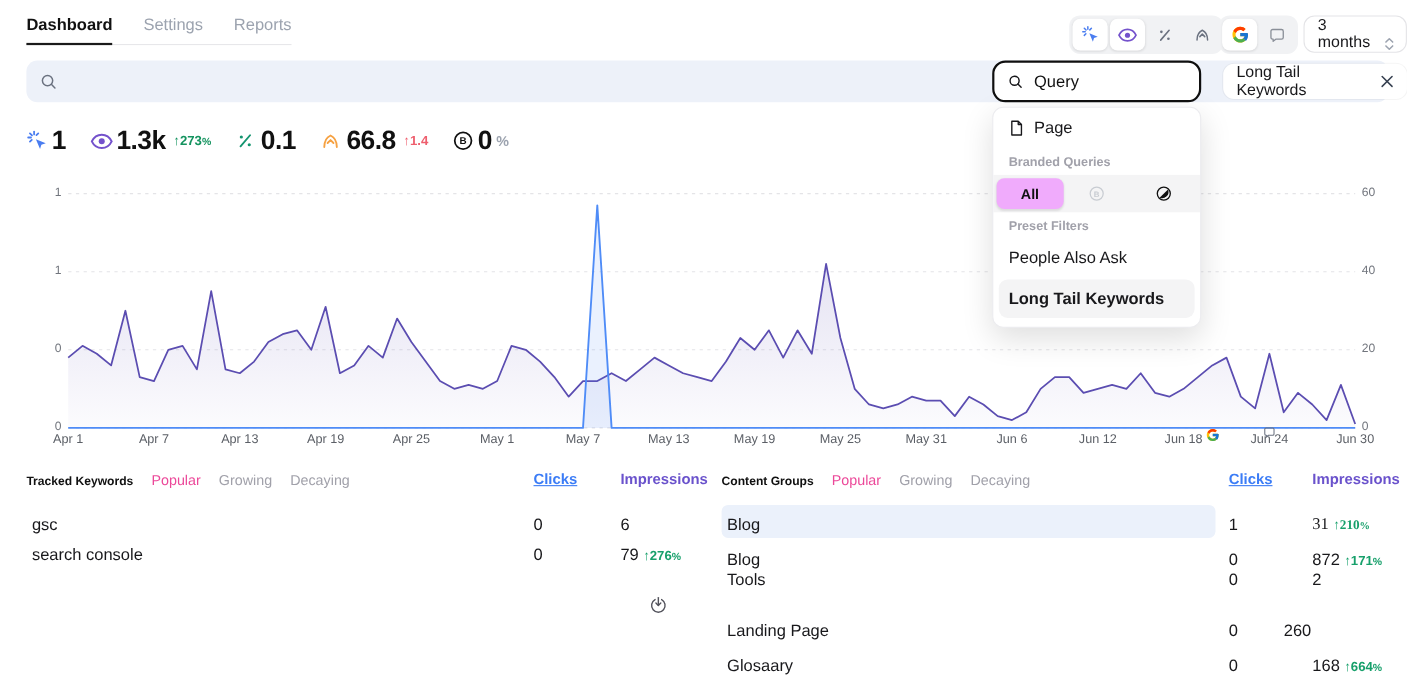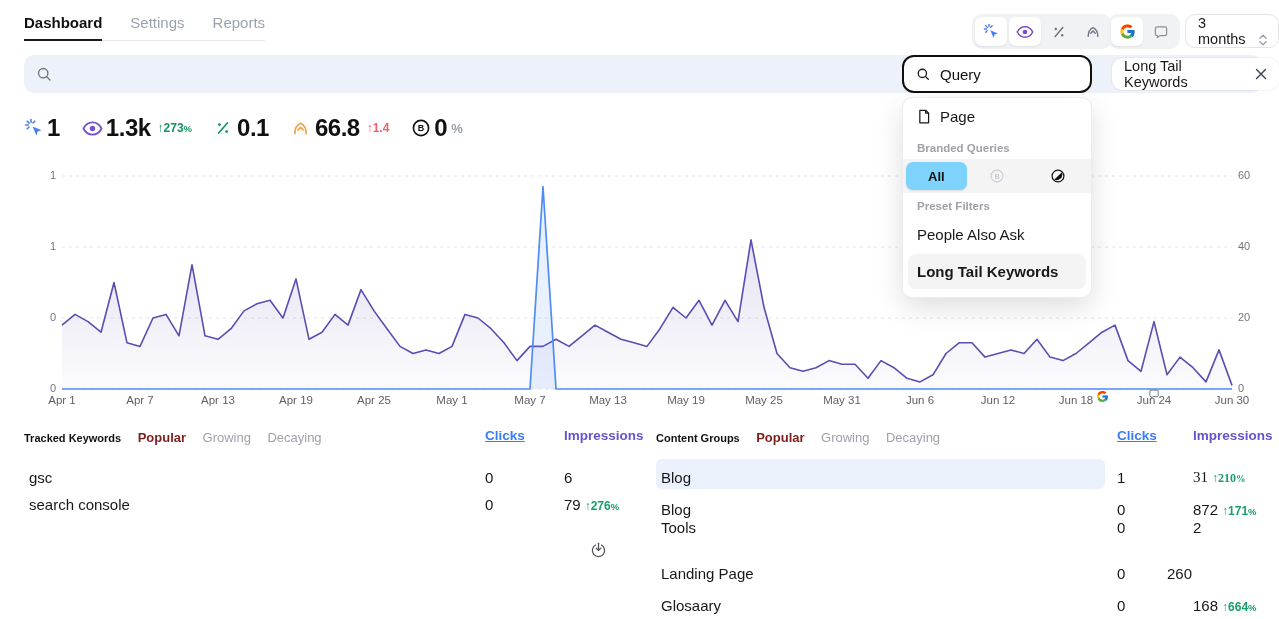--- a/index.html
+++ b/index.html
@@ -26,42 +26,42 @@
   .chip { left:1112px; top:58px; height:32px; background:#fff; border-radius:10px; display:flex; align-items:center; gap:10px; padding:0 12px; font-size:14.5px; box-shadow:0 0 0 1px rgba(0,0,0,.04); }
   .chip .x { cursor:pointer; display:flex; }
 
   
   .query-input { left:902px; top:55px; width:190px; height:38px; background:#fff; border:2px solid #0f0f0f; border-radius:12px; display:flex; align-items:center; gap:9px; padding-left:12px; font-size:15px; color:#111; z-index:30; }
   .dd-panel { left:902px; top:97px; width:190px; background:#fff; border:1px solid #ececef; border-radius:10px; box-shadow:0 10px 28px rgba(0,0,0,.13); z-index:29; padding-bottom:6px; }
   .dd-item { display:flex; align-items:center; gap:9px; padding:10px 14px; font-size:15px; cursor:pointer; }
   .dd-label { font-size:11.5px; color:#a1a1aa; font-weight:600; padding:7px 14px 5px; }
   .seg { background:#f4f4f5; height:34px; display:flex; align-items:stretch; padding:3px; }
   .seg-cell { flex:1; display:flex; align-items:center; justify-content:center; font-size:13px; color:#71717a; cursor:pointer; border-radius:7px; }
-  .seg-cell.on { background:#7dd3fc; box-shadow:0 1px 2px rgba(0,0,0,.1); color:#111; font-weight:600; }
+  .seg-cell.on { background:#f0abfc; box-shadow:0 1px 2px rgba(0,0,0,.1); color:#111; font-weight:600; }
   .dd-preset { font-size:15px; padding:9px 14px; cursor:pointer; }
   .dd-preset.sel { font-weight:700; background:#f4f4f5; border-radius:8px; margin:2px 5px 2px 5px; padding:9px 9px; }
 
   
   .metrics { left:24px; top:114px; display:flex; align-items:center; gap:22px; }
   .metric { display:flex; align-items:center; gap:3px; }
   .metric .val { font-size:24px; font-weight:700; letter-spacing:-0.5px; color:#111; }
   .metric .delta { font-size:12px; font-weight:700; margin-left:4px; display:flex; align-items:baseline; }
   .metric .delta .pc { font-size:9.5px; }
   .metric .suffix { font-size:13px; color:#9ca3af; font-weight:600; margin-left:1px; }
 
   
   #chart { left:0; top:158px; width:1279px; height:260px; }
   .grid { stroke:#e4e4e7; stroke-dasharray:3 4; stroke-width:1; }
   .ytick { position:absolute; font-size:11px; color:#71757d; }
   .xtick { position:absolute; font-size:11.5px; color:#5b5f66; width:56px; text-align:center; }
 
   
   .panel-title { font-size:11px; font-weight:700; color:#111; }
   .ptab { font-size:13px; color:#a1a1aa; margin-left:12px; cursor:pointer; }
-  .ptab.active { color:#7f1d1d; font-weight:700; }
+  .ptab.active { color:#ec4899; font-weight:400; }
   .colhead { position:absolute; top:0; font-size:13.5px; font-weight:600; }
   .colhead.clicks { color:#3b7cf6; text-decoration:underline; cursor:pointer; }
   .colhead.imps { color:#6a52cc; }
   .trow { position:absolute; left:0; right:0; height:32px; display:flex; align-items:center; }
   .trow .name { font-size:15px; padding-left:5px; }
   .cell { position:absolute; font-size:15px; display:flex; align-items:baseline; }
   .gdelta { font-size:12px; font-weight:700; color:#17a06b; margin-left:4px; }
   .gdelta .pc { font-size:9.5px; }
   .hl { position:absolute; left:0; width:449px; top:-2px; height:30px; background:#ebf1fb; border-radius:6px; z-index:-1; }
   .panel { z-index:1; }

